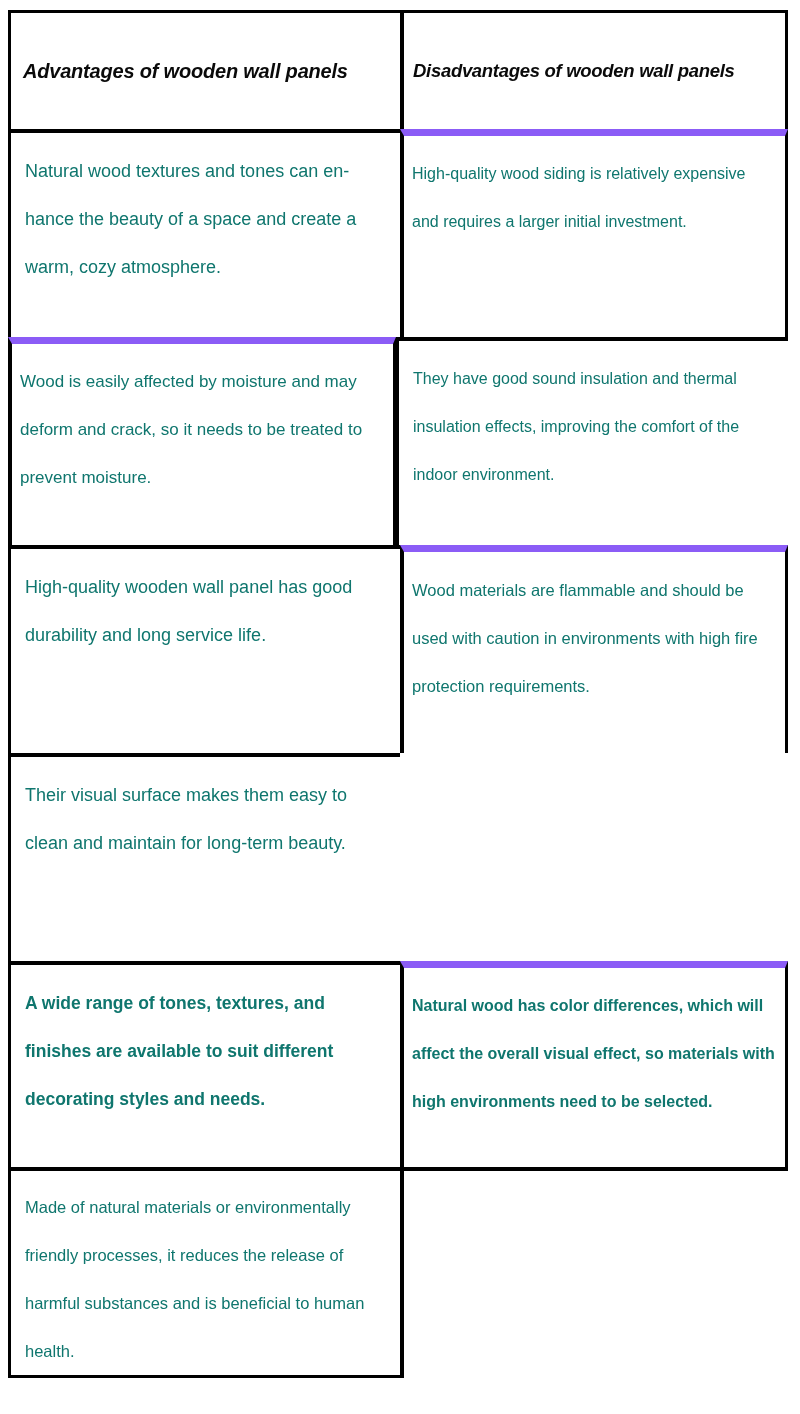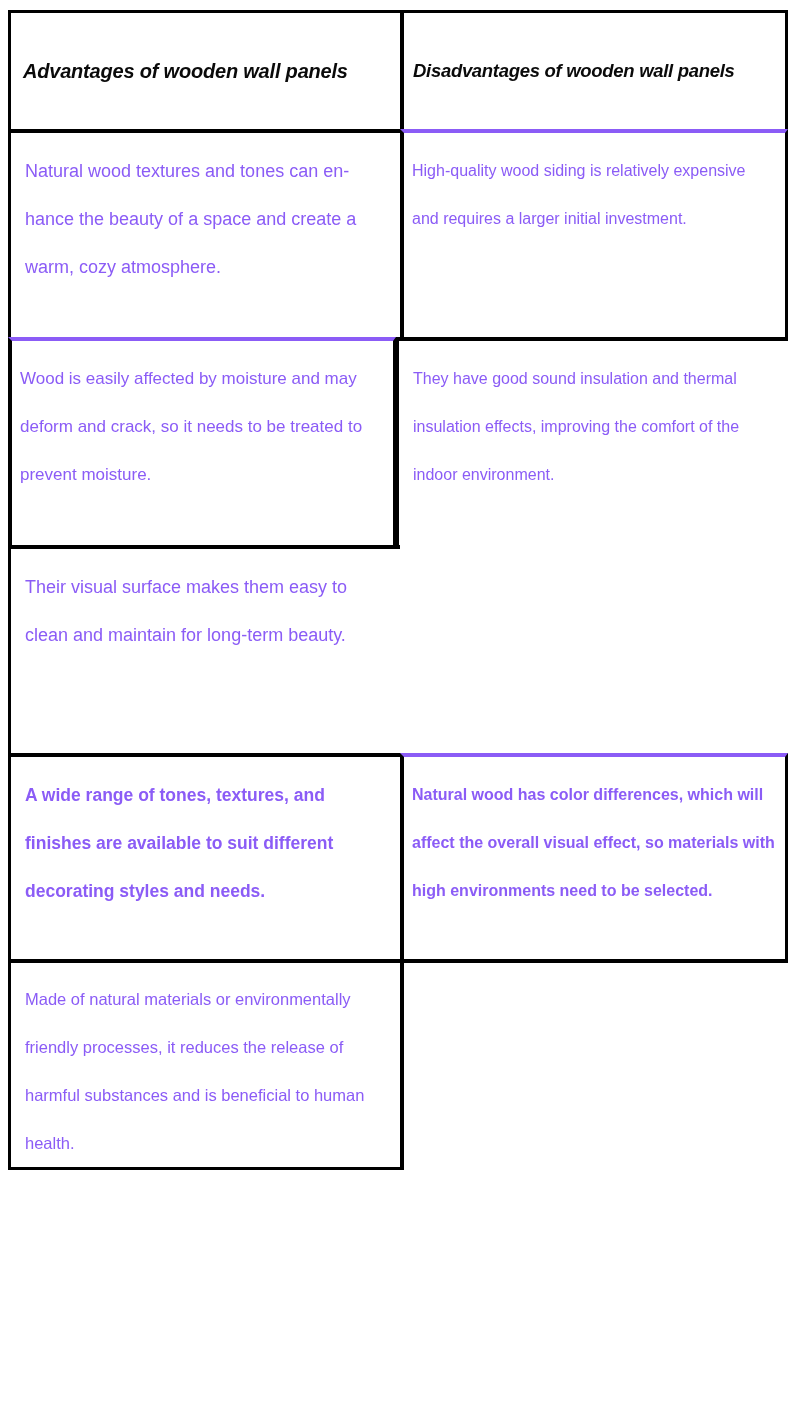--- a/index.html
+++ b/index.html
@@ -18,21 +18,21 @@
   .cmp-table {
     position: absolute;
     left: 8px;
     top: 10px;
     width: 780px;
   }
   .row { display: flex; }
   .cell {
     box-sizing: border-box;
     overflow: hidden;
-    color: #8b5cf6;
+    color: #0f766e;
     white-space: pre;
     line-height: 48px;
   }
   
   .hrow .cell {
     height: 119px;
     display: flex;
     align-items: center;
     color: #0a0a0a;
     font-weight: bold;
@@ -58,21 +58,21 @@
   }
   
   .brow .c-left {
     width: 392px;
     border-top: 4px solid #000;
     border-left: 3px solid #000;
     padding: 14px 2px 0 14px;
   }
   .brow .c-right {
     width: 388px;
-    border-top: 4px solid #8b5cf6;
+    border-top: 7px solid #8b5cf6;
     border-left: 4px solid #000;
     border-right: 3px solid #000;
     padding: 14px 2px 0 8px;
   }
   .brow .cell { height: 208px; }
   .row-last-full .cell {
     height: 210px;
     border-bottom: 4px solid #000;
     font-weight: bold;
   }
@@ -117,20 +117,27 @@
 
     <div class="row brow">
       <div class="cell c-right fs17">Wood is easily affected by moisture and may
 deform and crack, so it needs to be treated to
 prevent moisture.</div>
       <div class="cell c-left fs16">They have good sound insulation and thermal
 insulation effects, improving the comfort of the
 indoor environment.</div>
     </div>
 
+    <div class="row brow">
+      <div class="cell c-left fs18">High-quality wooden wall panel has good
+durability and long service life.</div>
+      <div class="cell c-right fs165">Wood materials are flammable and should be
+used with caution in environments with high fire
+protection requirements.</div>
+    </div>
 
     <div class="row brow">
       <div class="cell c-left fs18">Their visual surface makes them easy to
 clean and maintain for long-term beauty.</div>
     </div>
 
     <div class="row brow row-last-full">
       <div class="cell c-left fs175">A wide range of tones, textures, and
 finishes are available to suit different
 decorating styles and needs.</div>

